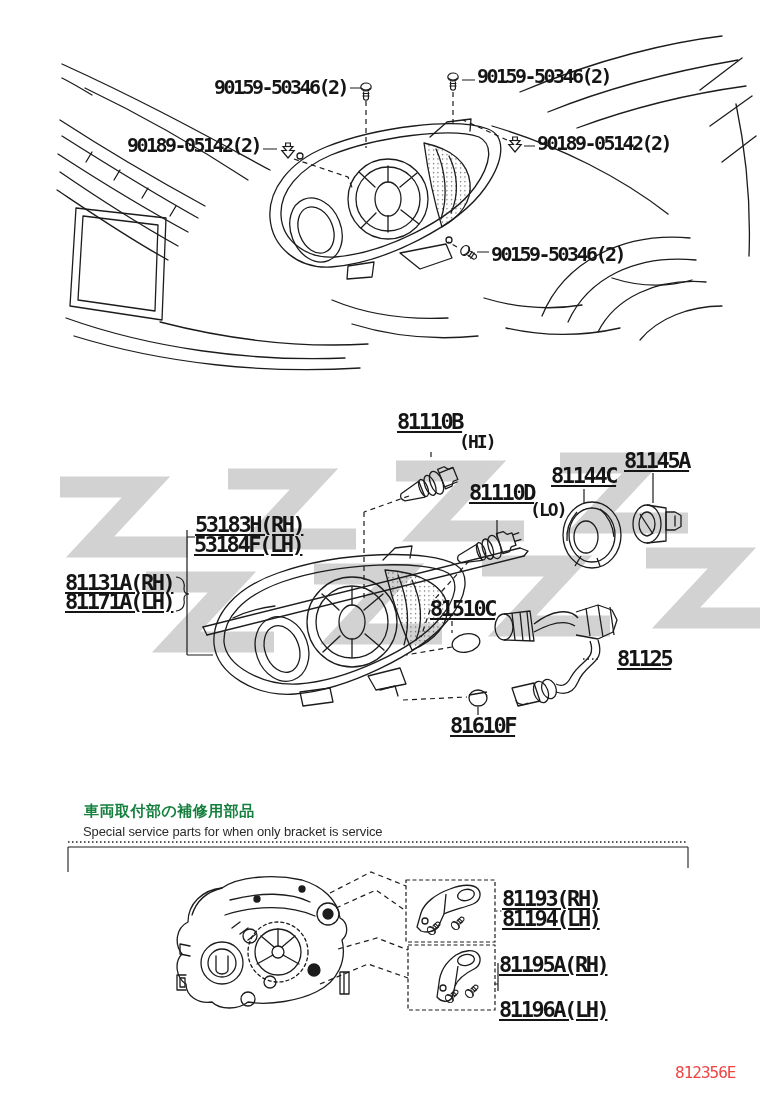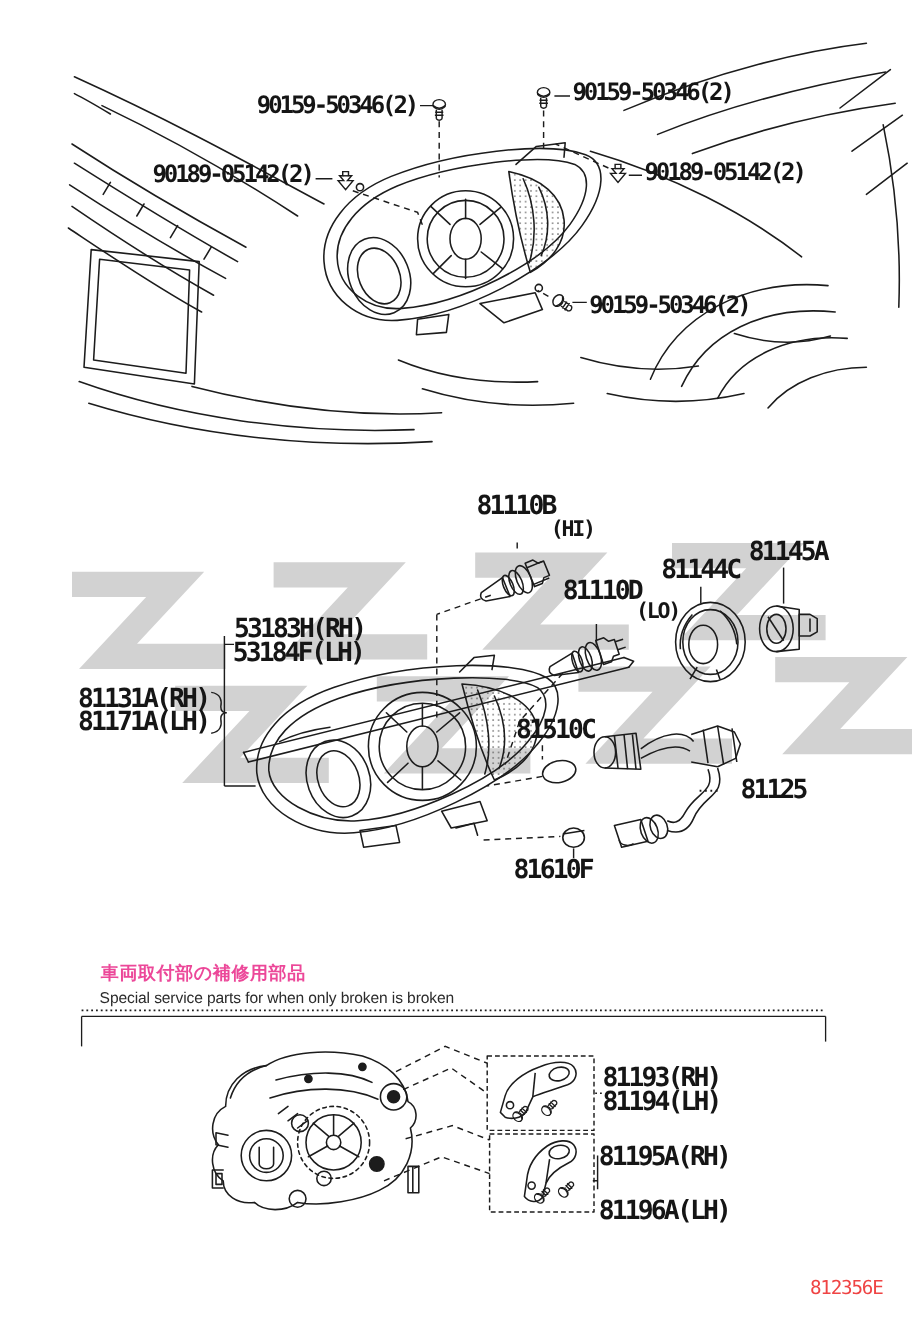--- a/index.html
+++ b/index.html
@@ -1,24 +1,24 @@
 <!DOCTYPE html>
 <html><head>
 <meta charset="utf-8">
 <style>
   html,body{margin:0;padding:0;background:#888;}
   #page{
     position:relative;width:760px;height:1112px;background:#ffffff;
     overflow:hidden;font-family:"DejaVu Sans Mono",monospace;
   }
   .lbl{position:absolute;white-space:nowrap;color:#151515;}
-  .pn{font:bold 22px "DejaVu Sans Mono",monospace;letter-spacing:-2.4px;line-height:20px;}
+  .pn{font:bold 22px "DejaVu Sans Mono",monospace;letter-spacing:-2.4px;line-height:20px;text-decoration:underline;}
   .pn-top{font:bold 20px "DejaVu Sans Mono",monospace;letter-spacing:-2.55px;line-height:18px;}
   .pn-sub{font:bold 18px "DejaVu Sans Mono",monospace;letter-spacing:-1.9px;line-height:16px;margin-left:48px;}
-  .jp{font:600 15px "Liberation Sans","DejaVu Sans",sans-serif;letter-spacing:0.5px;color:#ec4899;}
+  .jp{font:600 15px "Liberation Sans","DejaVu Sans",sans-serif;letter-spacing:0.5px;color:#15803d;}
   .en{font:13px "Liberation Sans","DejaVu Sans",sans-serif;color:#2b2b2b;letter-spacing:-0.1px;}
   .code{font:16px "DejaVu Sans Mono",monospace;letter-spacing:-1px;color:#ef4444;}
   svg{position:absolute;left:0;top:0;}
 </style>
 </head>
 <body>
 
 <div id="page">
 
 <svg width="760" height="1112" viewBox="0 0 760 1112">
@@ -316,24 +316,24 @@
   <div class="lbl pn" style="left:469px;top:483px">81110D</div>
   <div class="lbl pn-sub" style="left:482px;top:502px">(LO)</div>
   <div class="lbl pn" style="left:551px;top:466px">81144C</div>
   <div class="lbl pn" style="left:624px;top:451px">81145A</div>
   <div class="lbl pn" style="left:195px;top:515px">53183H(RH)</div>
   <div class="lbl pn" style="left:194px;top:535px">53184F(LH)</div>
   <div class="lbl pn" style="left:65px;top:573px">81131A(RH)</div>
   <div class="lbl pn" style="left:65px;top:592px">81171A(LH)</div>
   <div class="lbl pn" style="left:430px;top:599px">81510C</div>
   <div class="lbl pn" style="left:617px;top:649px">81125</div>
-  <div class="lbl pn" style="left:428px;top:716px">81610F</div>
+  <div class="lbl pn" style="left:450px;top:716px">81610F</div>
 
   <div class="lbl jp" style="left:84px;top:802px">車両取付部の補修用部品</div>
-  <div class="lbl en" style="left:83px;top:824px">Special service parts for when only broken is broken</div>
+  <div class="lbl en" style="left:83px;top:824px">Special service parts for when only bracket is service</div>
 
   <div class="lbl pn" style="left:502px;top:889px">81193(RH)</div>
   <div class="lbl pn" style="left:502px;top:909px">81194(LH)</div>
   <div class="lbl pn" style="left:499px;top:955px">81195A(RH)</div>
   <div class="lbl pn" style="left:499px;top:1000px">81196A(LH)</div>
 
   <div class="lbl code" style="left:675px;top:1063px">812356E</div>
 </div>
 
 </body></html>

